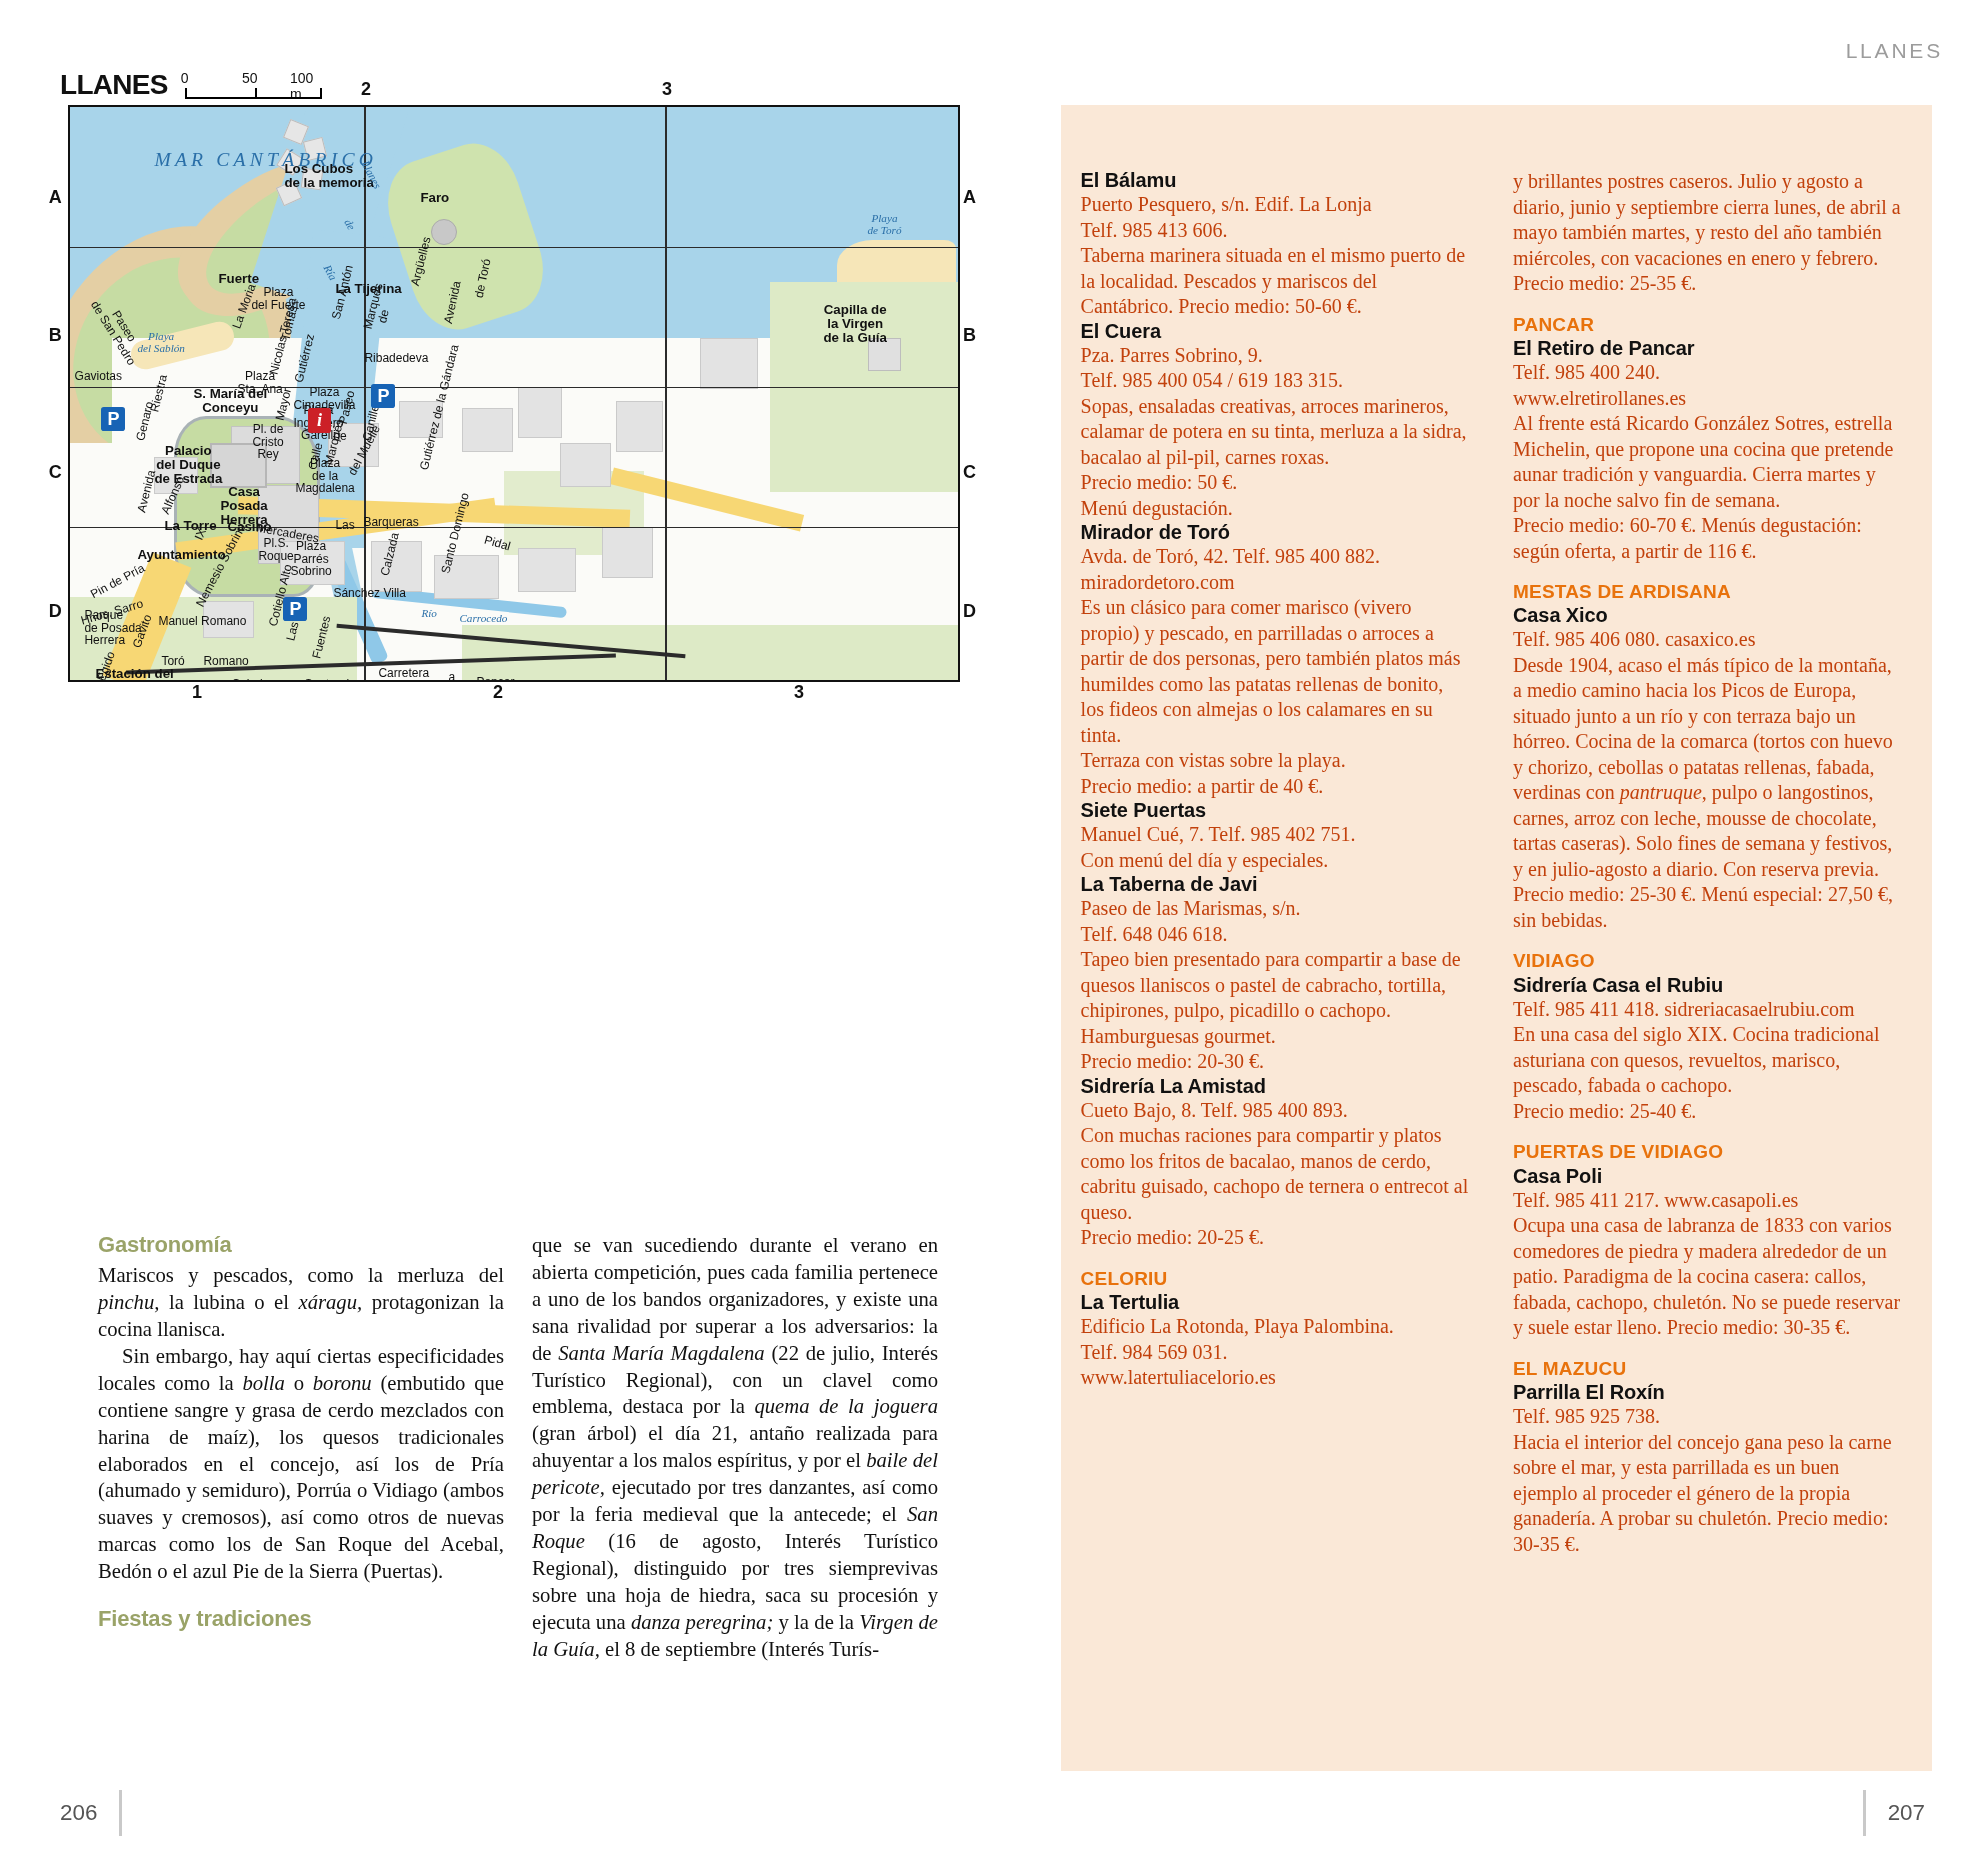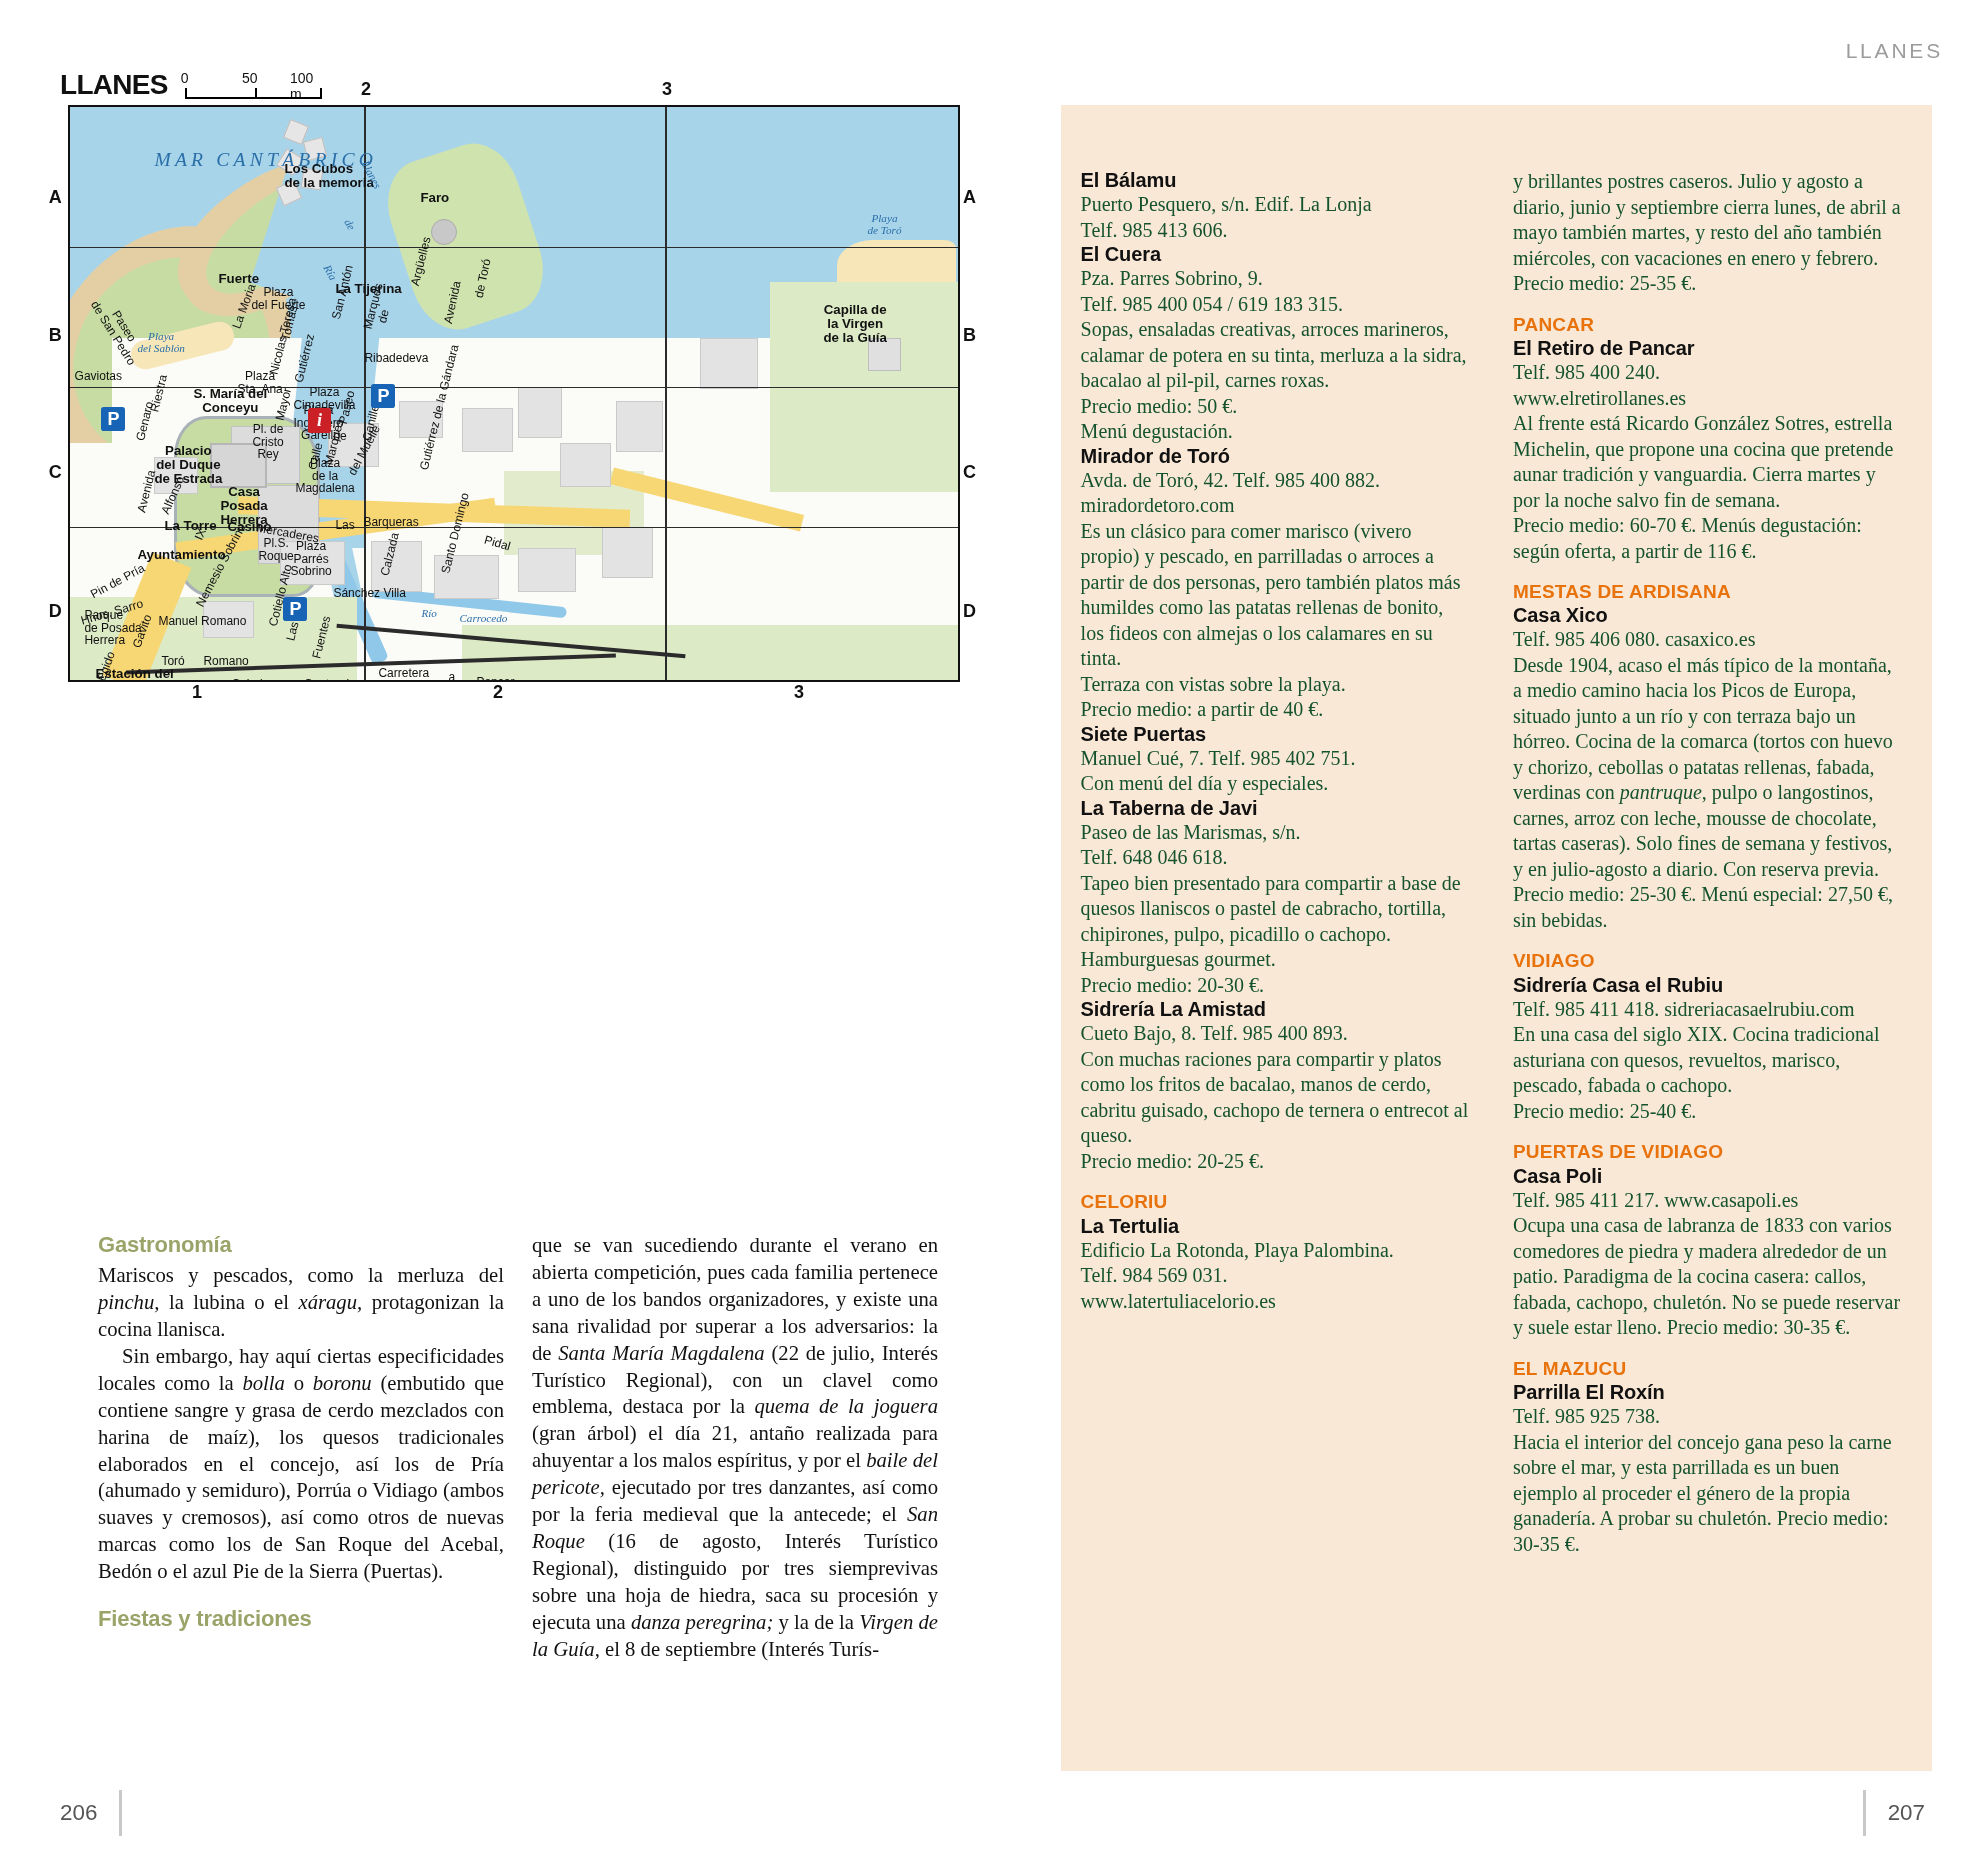--- a/index.html
+++ b/index.html
@@ -70,21 +70,21 @@
   .panel-head{position:absolute;left:0;top:0;width:871px;height:53px;
      background:linear-gradient(to right,#f4b982,#f9d9ba);}
   .panel-head .icon{position:absolute;left:0;top:0;width:60px;height:53px;background:#e8720c;}
   .panel-head .title{position:absolute;left:81px;top:11.2px;font-family:"Liberation Sans",sans-serif;
      font-weight:bold;font-size:26px;color:#ffffff;letter-spacing:0.4px;}
 
   .rcols{position:absolute;left:0;top:53px;width:871px;height:1613px;}
   .rcol{position:absolute;top:11.2px;width:389px;}
   .rcol.a{left:19.6px;}
   .rcol.b{left:452px;}
-  .rtext{font-family:"Liberation Serif",serif;font-size:20px;line-height:1.275;color:#14532d;margin:0;
+  .rtext{font-family:"Liberation Serif",serif;font-size:20px;line-height:1.275;color:#c2410c;margin:0;
      text-align:left;}
   .rtext i{font-style:italic;}
   .rname{font-family:"Liberation Sans",sans-serif;font-weight:bold;font-size:20px;color:#111;margin:0;
      letter-spacing:-0.1px;}
   .rtown{font-family:"Liberation Sans",sans-serif;font-weight:bold;font-size:19px;color:#e8720c;
      margin:17px 0 1.4px 0;letter-spacing:0.2px;font-variant:small-caps;text-transform:uppercase;}
 </style>
 </head>
 <body>
 
@@ -351,20 +351,21 @@
   </div>
 </div>
 
 <div class="panel">
 
   <div class="rcols">
     <div class="rcol a" id="rcol-a">
         <div class="rname">El Bálamu</div>
         <p class="rtext">Puerto Pesquero, s/n. Edif. La Lonja</p>
         <p class="rtext">Telf. 985 413 606.</p>
+        <p class="rtext">Taberna marinera situada en el mismo puerto de la localidad. Pescados y mariscos del Cantábrico. Precio medio: 50-60 €.</p>
         <div class="rname">El Cuera</div>
         <p class="rtext">Pza. Parres Sobrino, 9.</p>
         <p class="rtext">Telf. 985 400 054 / 619 183 315.</p>
         <p class="rtext">Sopas, ensaladas creativas, arroces marineros, calamar de potera en su tinta, merluza a la sidra, bacalao al pil-pil, carnes roxas.</p>
         <p class="rtext">Precio medio: 50 €.</p>
         <p class="rtext">Menú degustación.</p>
         <div class="rname">Mirador de Toró</div>
         <p class="rtext">Avda. de Toró, 42. Telf. 985 400 882.</p>
         <p class="rtext">miradordetoro.com</p>
         <p class="rtext">Es un clásico para comer marisco (vivero propio) y pescado, en parrilladas o arroces a partir de dos personas, pero también platos más humildes como las patatas rellenas de bonito, los fideos con almejas o los calamares en su tinta.</p>

